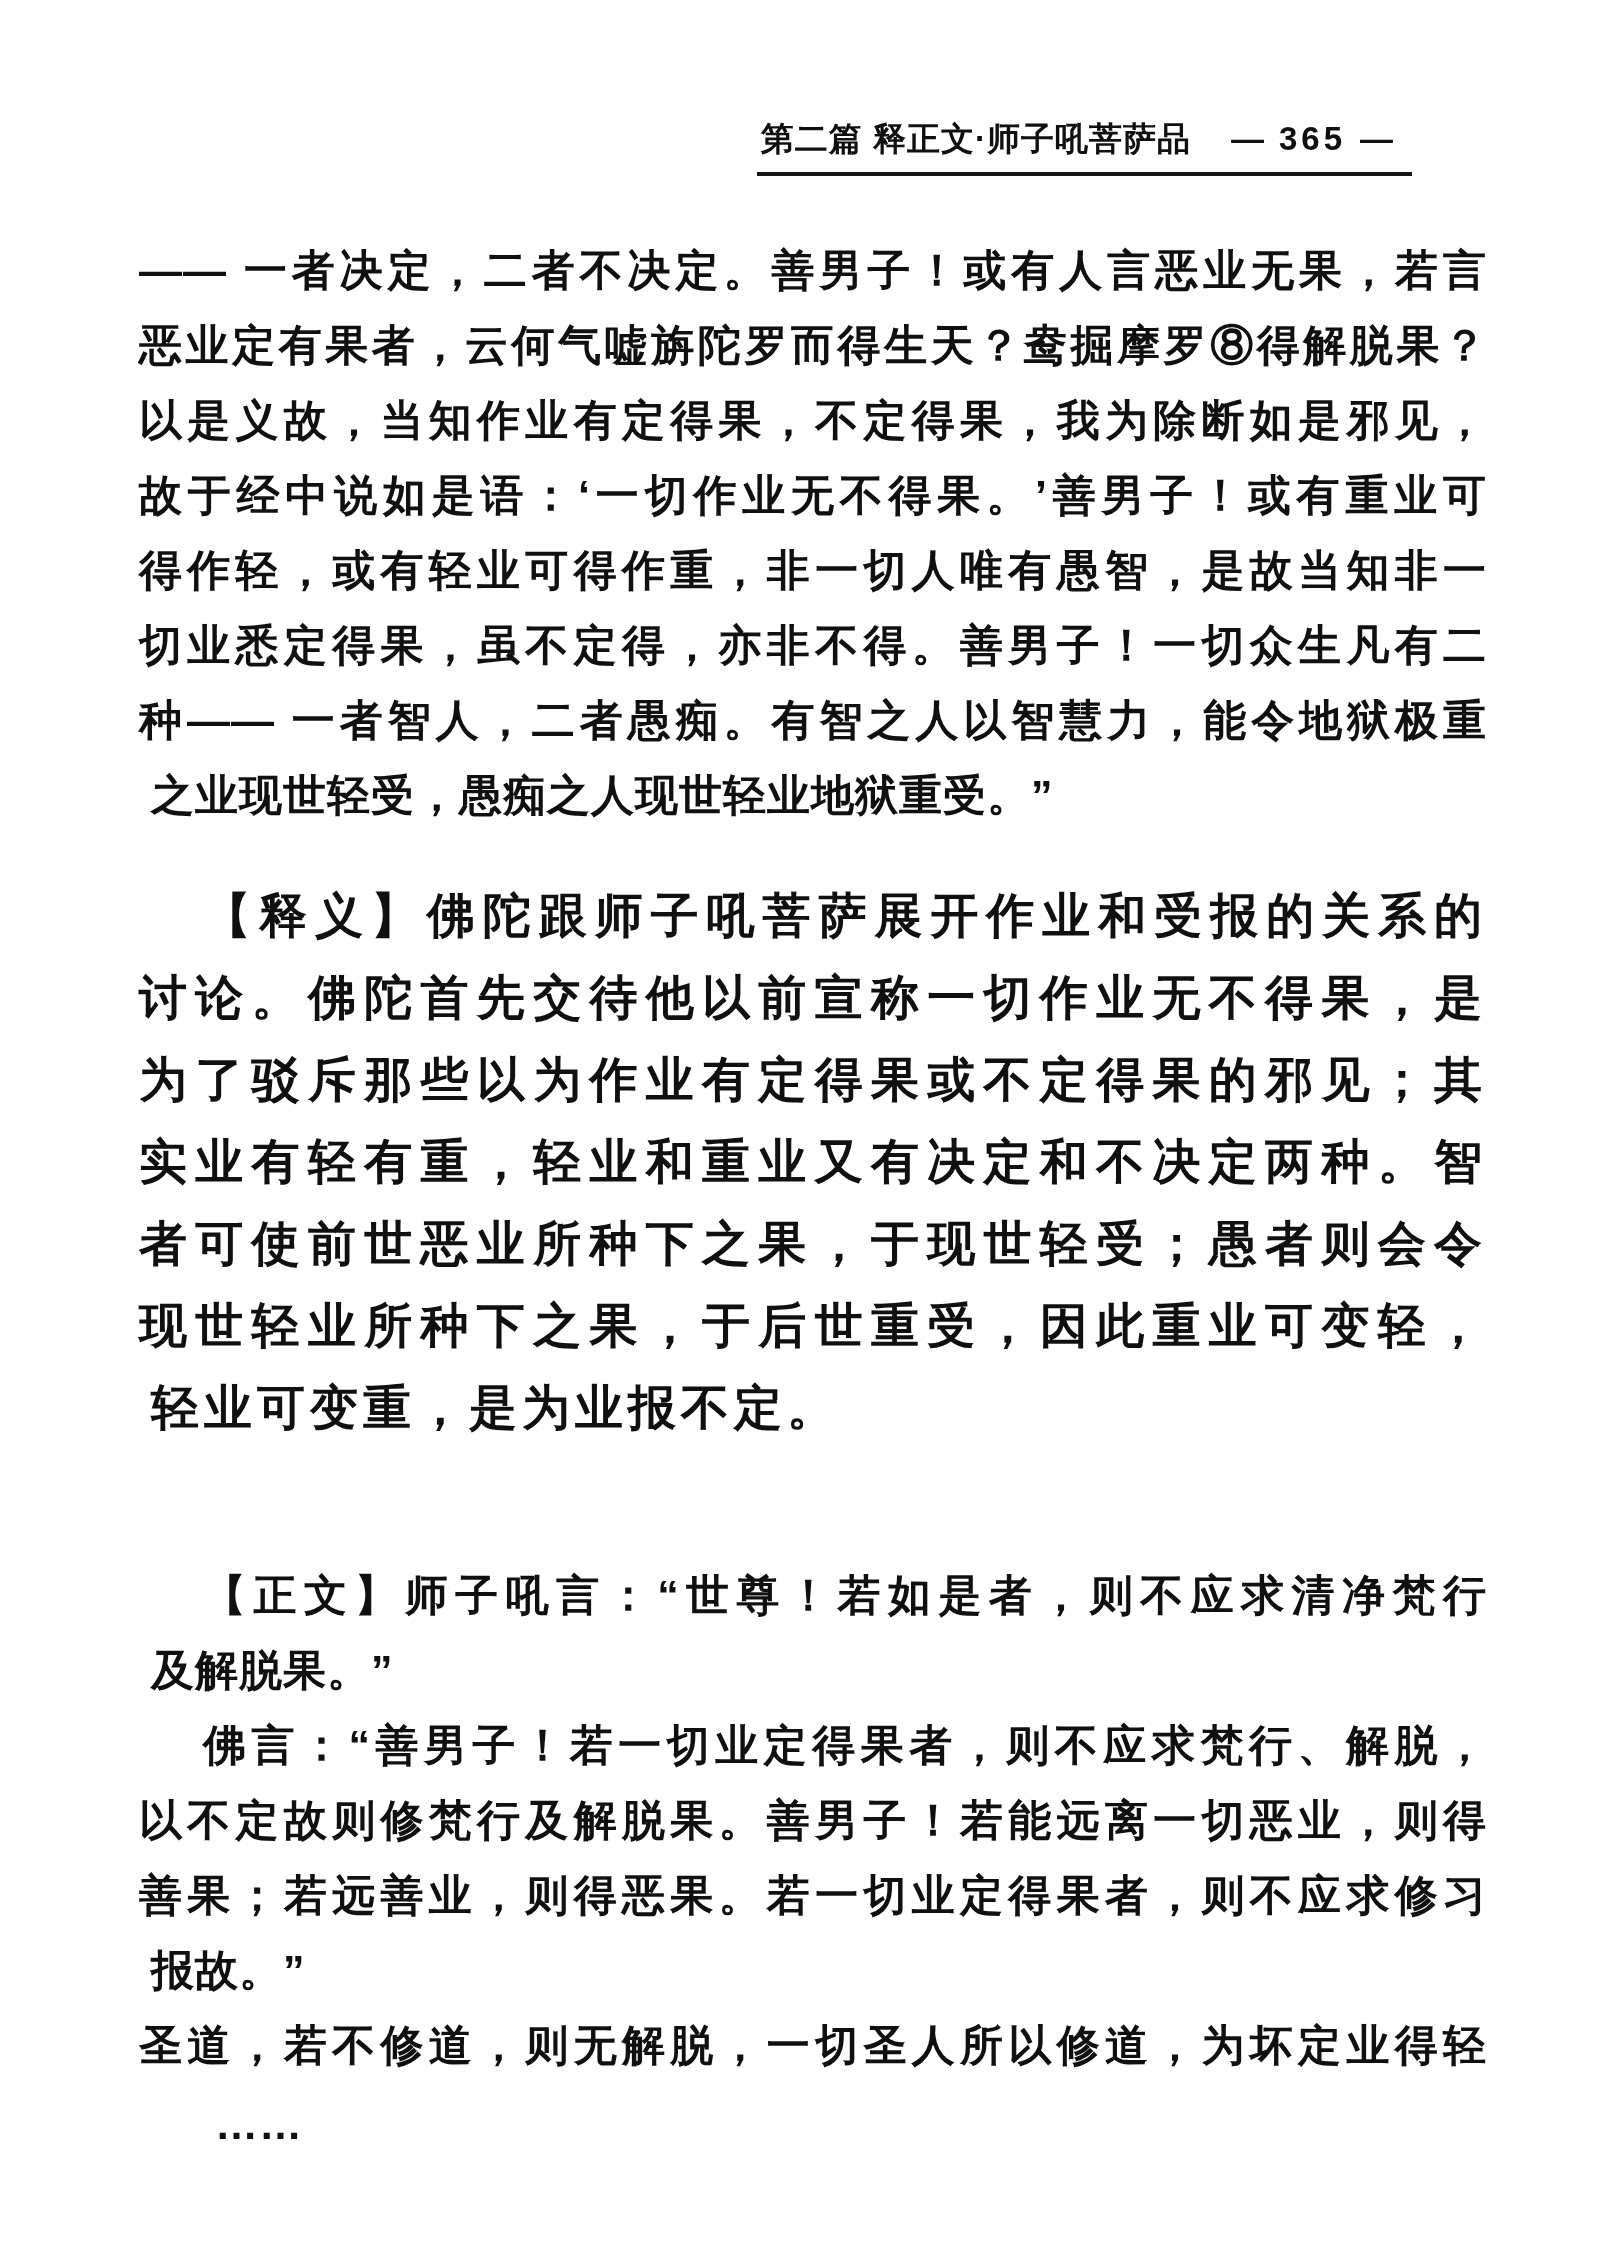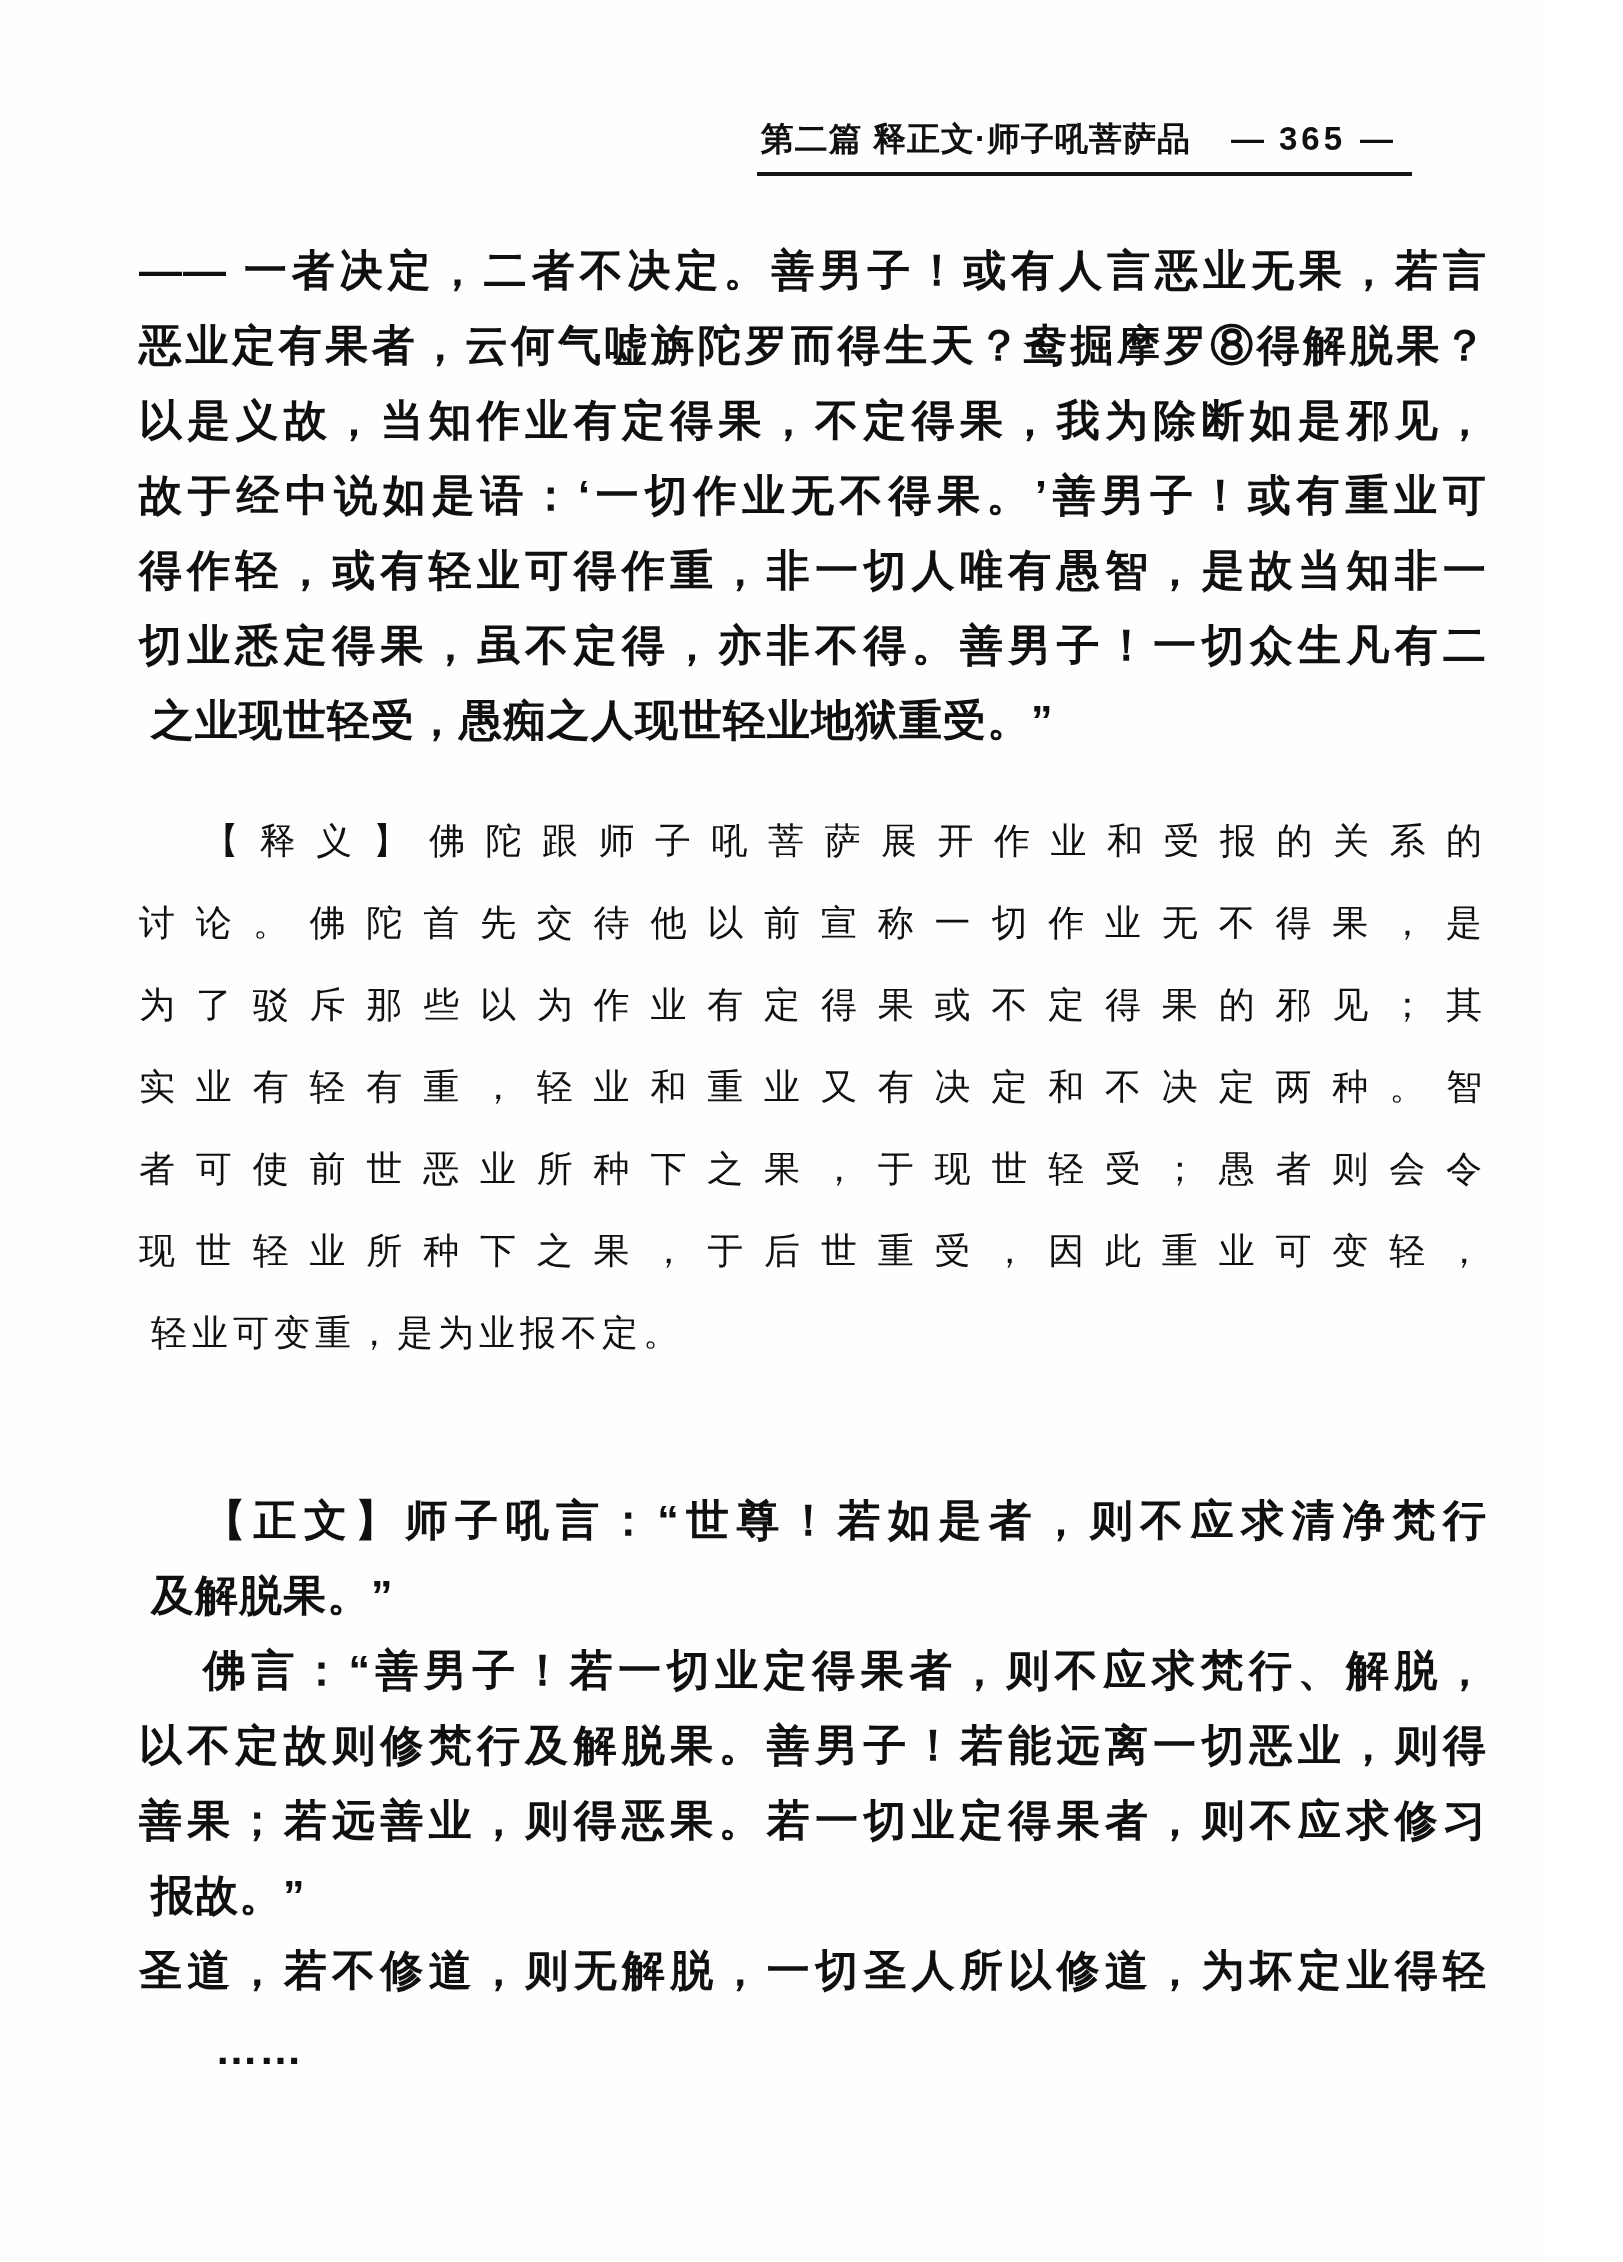--- a/index.html
+++ b/index.html
@@ -53,22 +53,22 @@
     font-size: 43px;
   }
   .quote .line, .zhengwen .line {
     line-height: 75px;
     letter-spacing: 1px;
   }
 
   
   .shiyi {
     font-family: "Liberation Serif", serif;
-    font-weight: 400;
-    font-size: 36px;
+    font-weight: 700;
+    font-size: 48px;
   }
   .shiyi .line {
     line-height: 82px;
     letter-spacing: 5px;
   }
 
   .quote    { margin-top: 64px; }
   .shiyi    { margin-top: 42px; }
   .zhengwen-1 { margin-top: 109px; }
   .zhengwen-2 { margin-top: 0; }
@@ -85,20 +85,21 @@
     </span>
   </div>
 
   <section class="block quote">
     <div class="line">—— 一者决定，二者不决定。善男子！或有人言恶业无果，若言</div>
     <div class="line">恶业定有果者，云何气嘘旃陀罗而得生天？鸯掘摩罗⑧得解脱果？</div>
     <div class="line">以是义故，当知作业有定得果，不定得果，我为除断如是邪见，</div>
     <div class="line">故于经中说如是语：‘一切作业无不得果。’善男子！或有重业可</div>
     <div class="line">得作轻，或有轻业可得作重，非一切人唯有愚智，是故当知非一</div>
     <div class="line">切业悉定得果，虽不定得，亦非不得。善男子！一切众生凡有二</div>
+    <div class="line">种—— 一者智人，二者愚痴。有智之人以智慧力，能令地狱极重</div>
     <div class="line last">之业现世轻受，愚痴之人现世轻业地狱重受。”</div>
   </section>
 
   <section class="block shiyi">
     <div class="line indent">【释义】佛陀跟师子吼菩萨展开作业和受报的关系的</div>
     <div class="line">讨论。佛陀首先交待他以前宣称一切作业无不得果，是</div>
     <div class="line">为了驳斥那些以为作业有定得果或不定得果的邪见；其</div>
     <div class="line">实业有轻有重，轻业和重业又有决定和不决定两种。智</div>
     <div class="line">者可使前世恶业所种下之果，于现世轻受；愚者则会令</div>
     <div class="line">现世轻业所种下之果，于后世重受，因此重业可变轻，</div>

